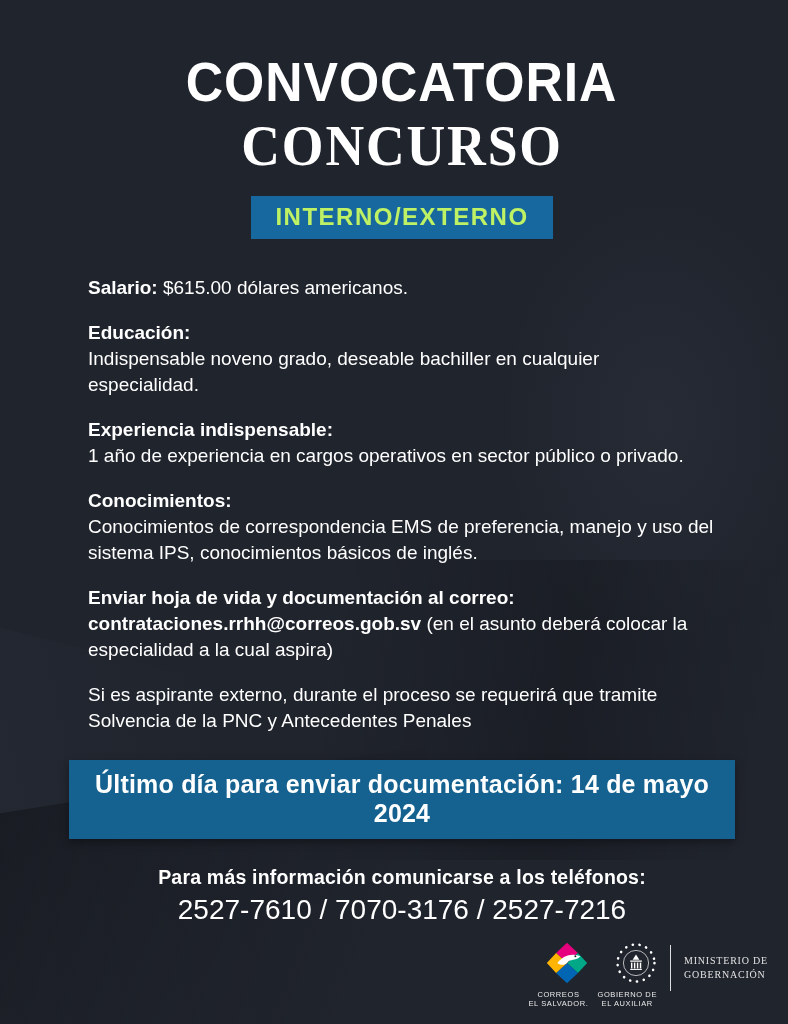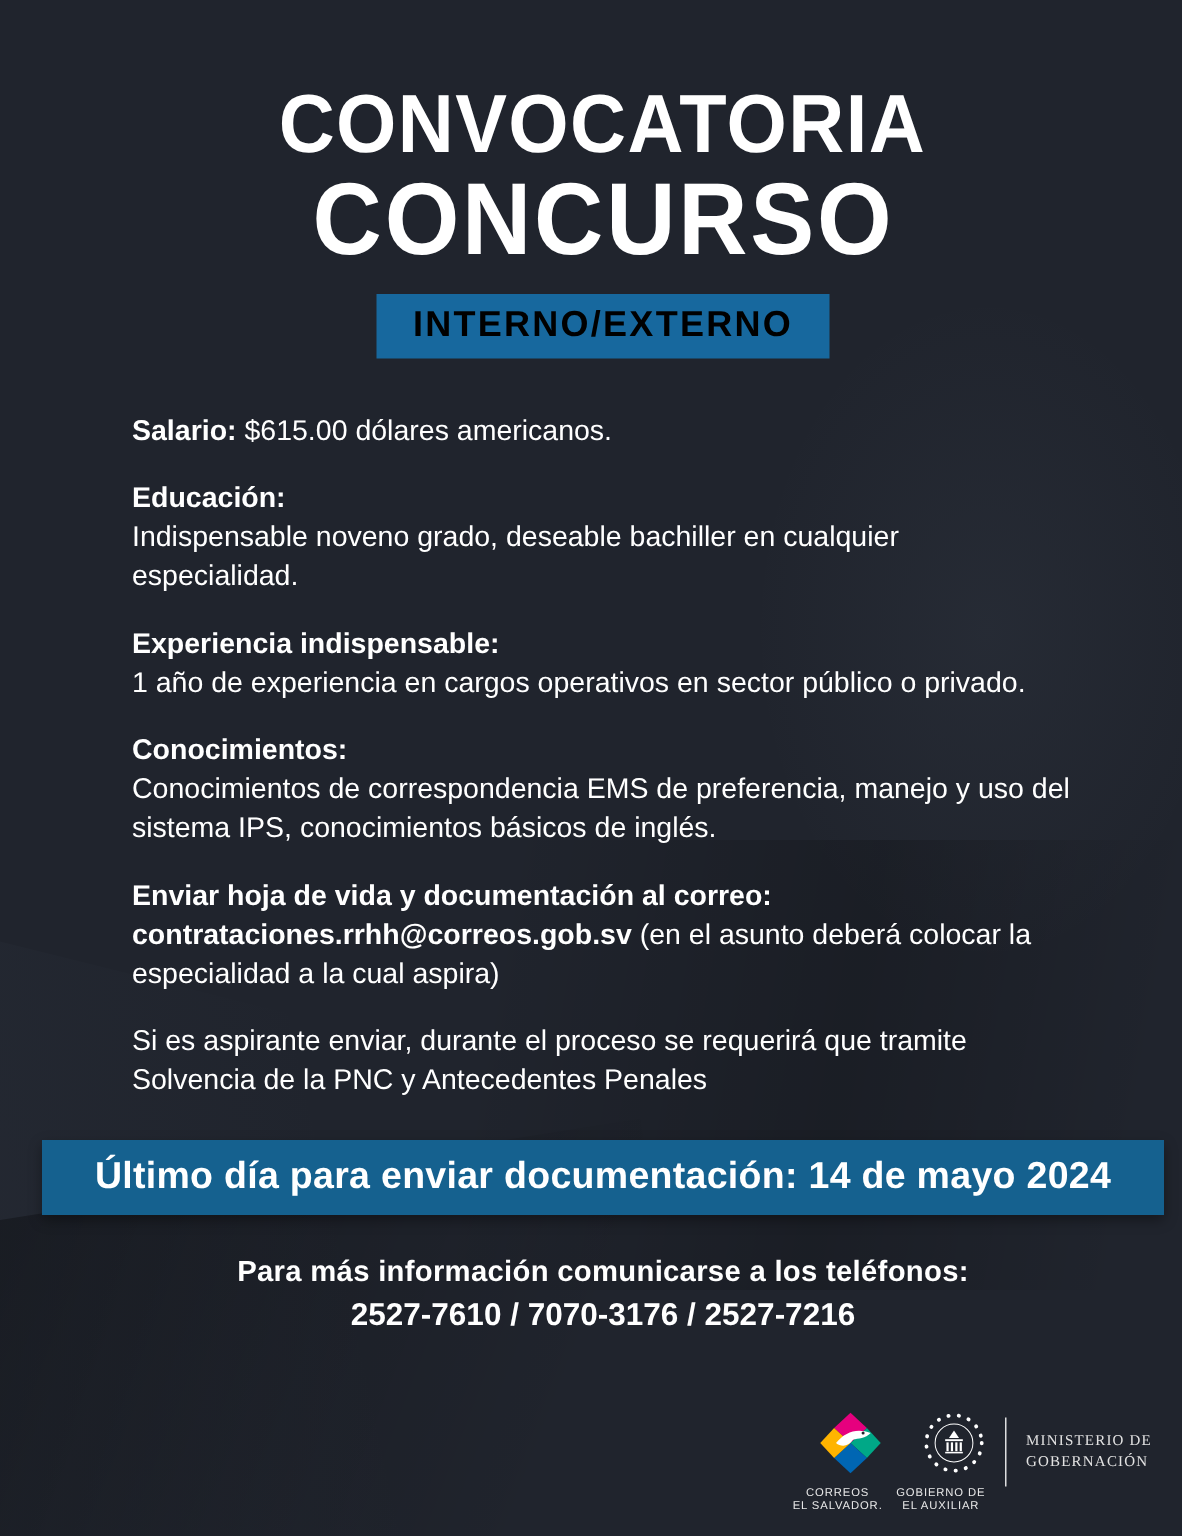--- a/index.html
+++ b/index.html
@@ -42,61 +42,61 @@
   
   .header { text-align: center; padding-top: 54px; }
   .title-line { font-weight: bold; color: #ffffff; }
   .title-line .tx {
     display: inline-block;
     transform: scaleX(0.94);
     transform-origin: center;
     white-space: nowrap;
   }
   .title-1 { font-size: 55px; line-height: 57px; letter-spacing: 1px; }
-  .title-2 { font-size: 68px; line-height: 74px; letter-spacing: 2px; margin-top: -2px; }
+  .title-2 { font-size: 57px; line-height: 74px; letter-spacing: 2px; margin-top: -2px; font-family: Liberation Serif, serif; }
 
   .badge {
     display: inline-block;
     margin-top: 13px;
     padding: 7px 24px 8px 24px;
     font-size: 24px;
     font-weight: bold;
     letter-spacing: 1.5px;
-    color: #000000;
+    color: #bef264;
   }
 
   
   .main { margin-top: 36px; padding-left: 55px; padding-right: 48px; }
 
   .job-title { font-size: 27px; font-weight: bold; line-height: 34px; letter-spacing: 0.2px; }
 
   .blocks { margin-top: 36px; margin-left: 17px; font-size: 19px; line-height: 26px; }
   .block { margin-bottom: 19px; }
   .block b, .lbl { font-weight: bold; }
   .w-educacion { max-width: 600px; }
   .w-conocimientos { max-width: 660px; }
   .w-enviar { max-width: 662px; }
   .w-externo { max-width: 640px; }
 
   
   .banner {
-    width: 748px;
+    width: 666px;
     margin: 26px auto 0 auto;
     padding: 10px 8px 11px 8px;
     text-align: center;
     font-size: 25px;
     font-weight: bold;
     letter-spacing: 0.2px;
     box-shadow: 0 3px 8px rgba(0,0,0,0.35);
   }
 
   
   .footer-info { text-align: center; margin-top: 27px; }
   .info-label { font-size: 19.5px; font-weight: bold; letter-spacing: 0.2px; }
-  .phones { font-size: 21px; margin-top: 5px; font-weight: bold; }
+  .phones { font-size: 28px; margin-top: 5px; font-weight: normal; }
 
   .logos {
     position: absolute;
     right: 20px;
     bottom: 16px;
     display: flex;
     align-items: center;
     gap: 9px;
   }
   .logo-unit { display: flex; flex-direction: column; align-items: flex-end; }
@@ -163,21 +163,21 @@
         <div class="block w-conocimientos">
           <div class="lbl">Conocimientos:</div>
           <div>Conocimientos de correspondencia EMS de preferencia, manejo y uso del sistema IPS, conocimientos básicos de inglés.</div>
         </div>
 
         <div class="block w-enviar">
           <div class="lbl">Enviar hoja de vida y documentación al correo:</div>
           <div><b>contrataciones.rrhh@correos.gob.sv</b><span> (en el asunto deberá colocar la especialidad a la cual aspira)</span></div>
         </div>
 
-        <div class="block w-externo">Si es aspirante enviar, durante el proceso se requerirá que tramite Solvencia de la PNC y Antecedentes Penales</div>
+        <div class="block w-externo">Si es aspirante externo, durante el proceso se requerirá que tramite Solvencia de la PNC y Antecedentes Penales</div>
 
       </div>
     </div>
 
     <div class="banner" id="banner" style="background: rgb(21, 97, 143);">Último día para enviar documentación: 14 de mayo 2024</div>
 
     <div class="footer-info">
       <div class="info-label">Para más información comunicarse a los teléfonos:</div>
       <div class="phones">2527-7610 / 7070-3176 / 2527-7216</div>
     </div>

